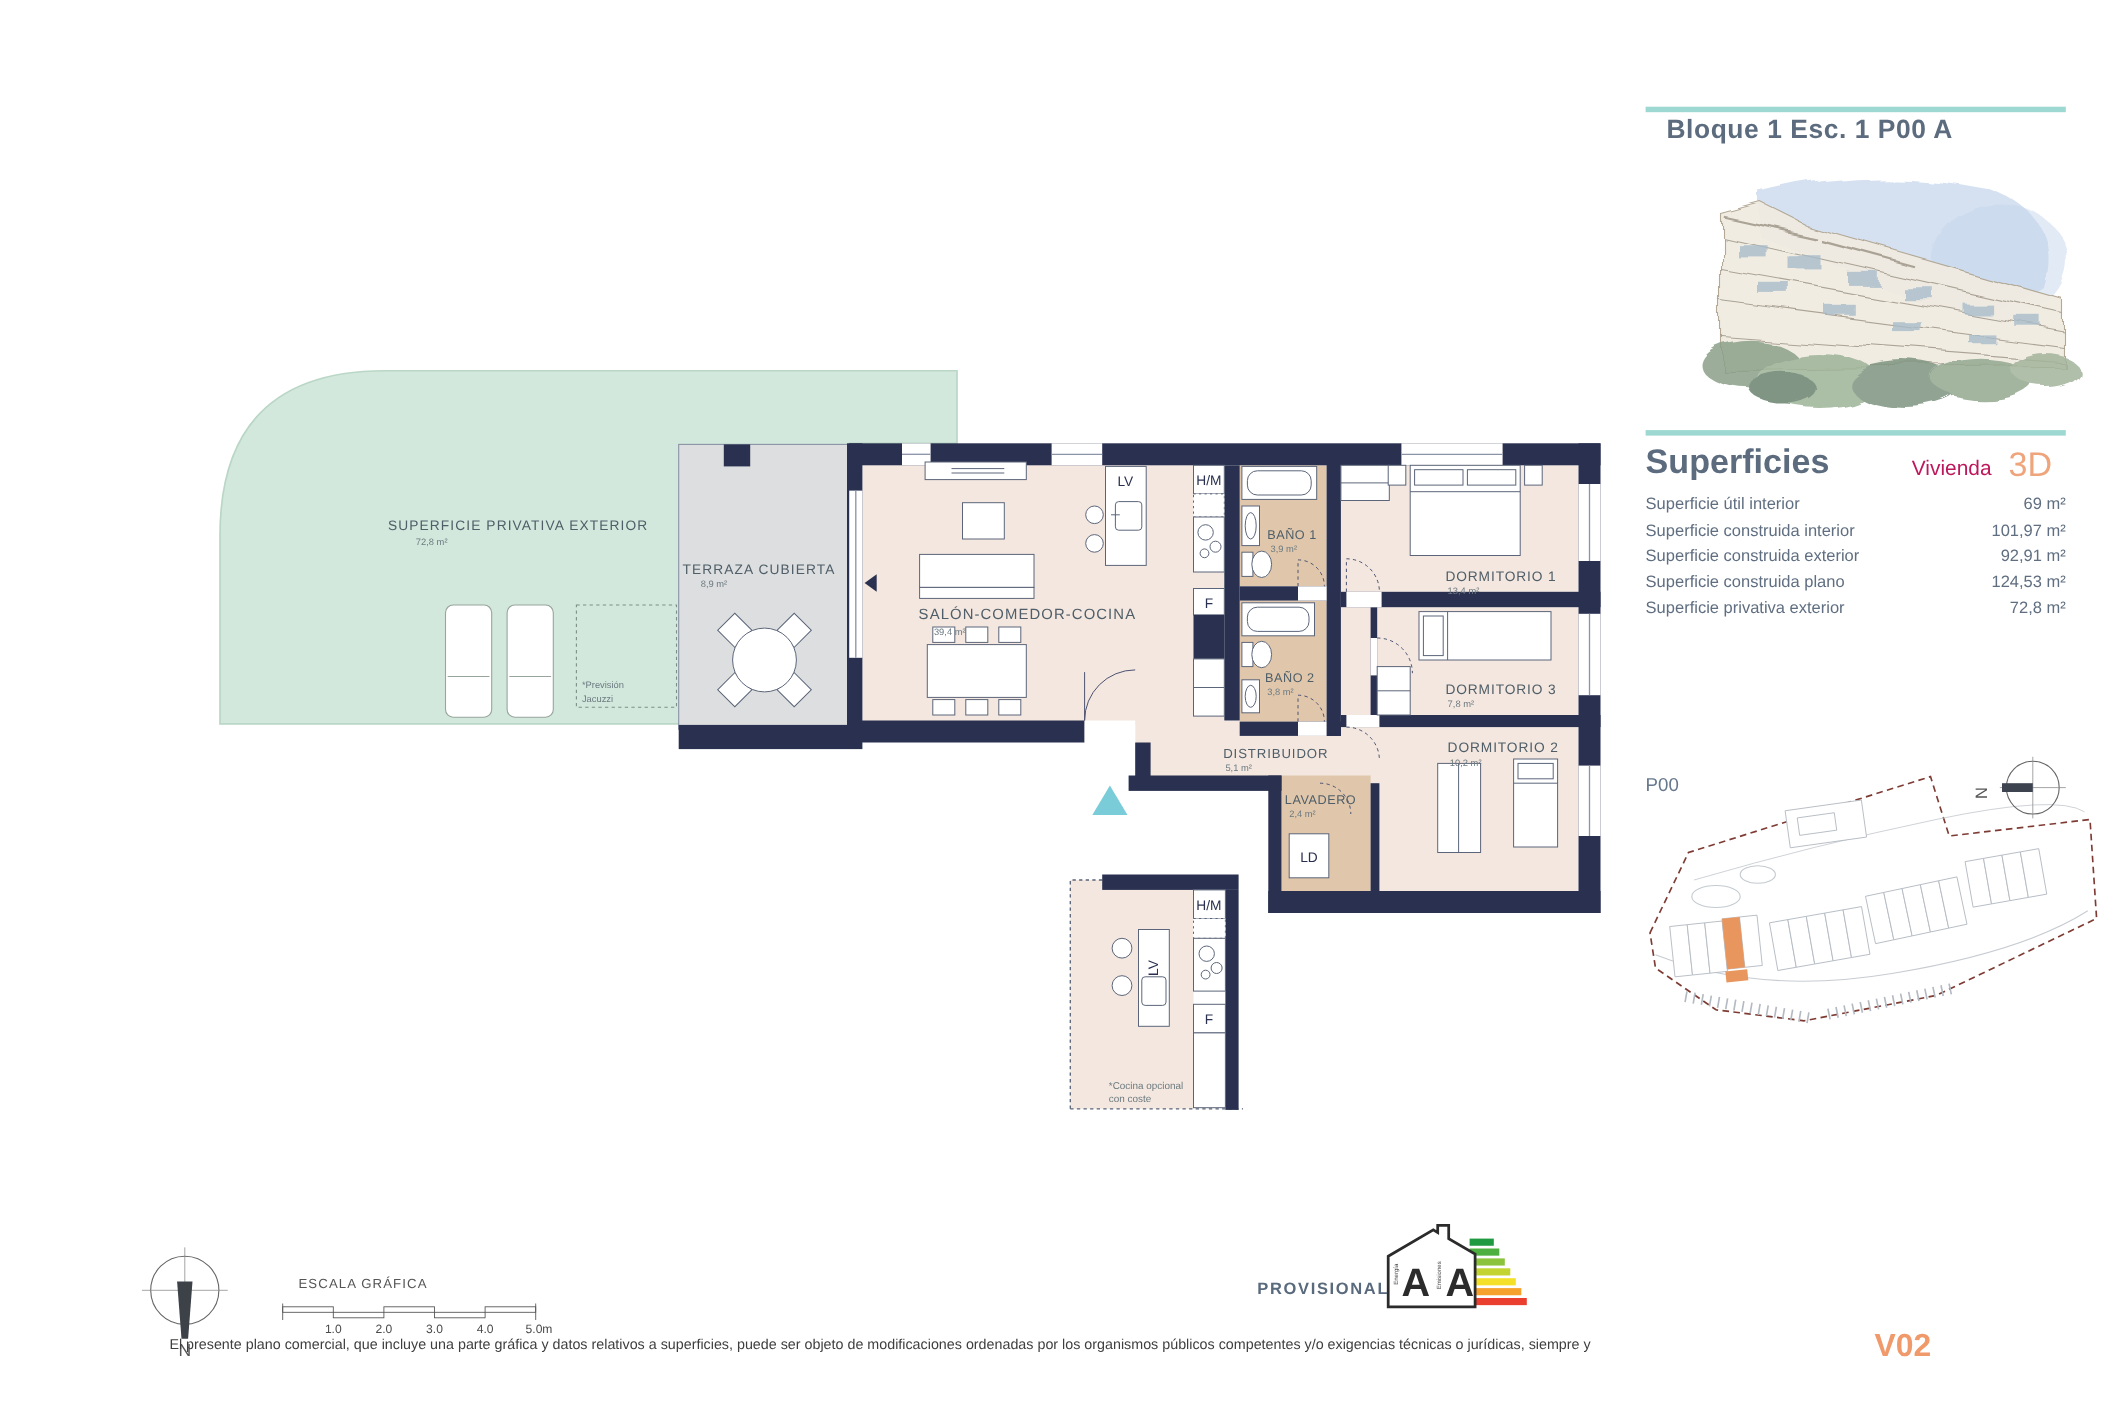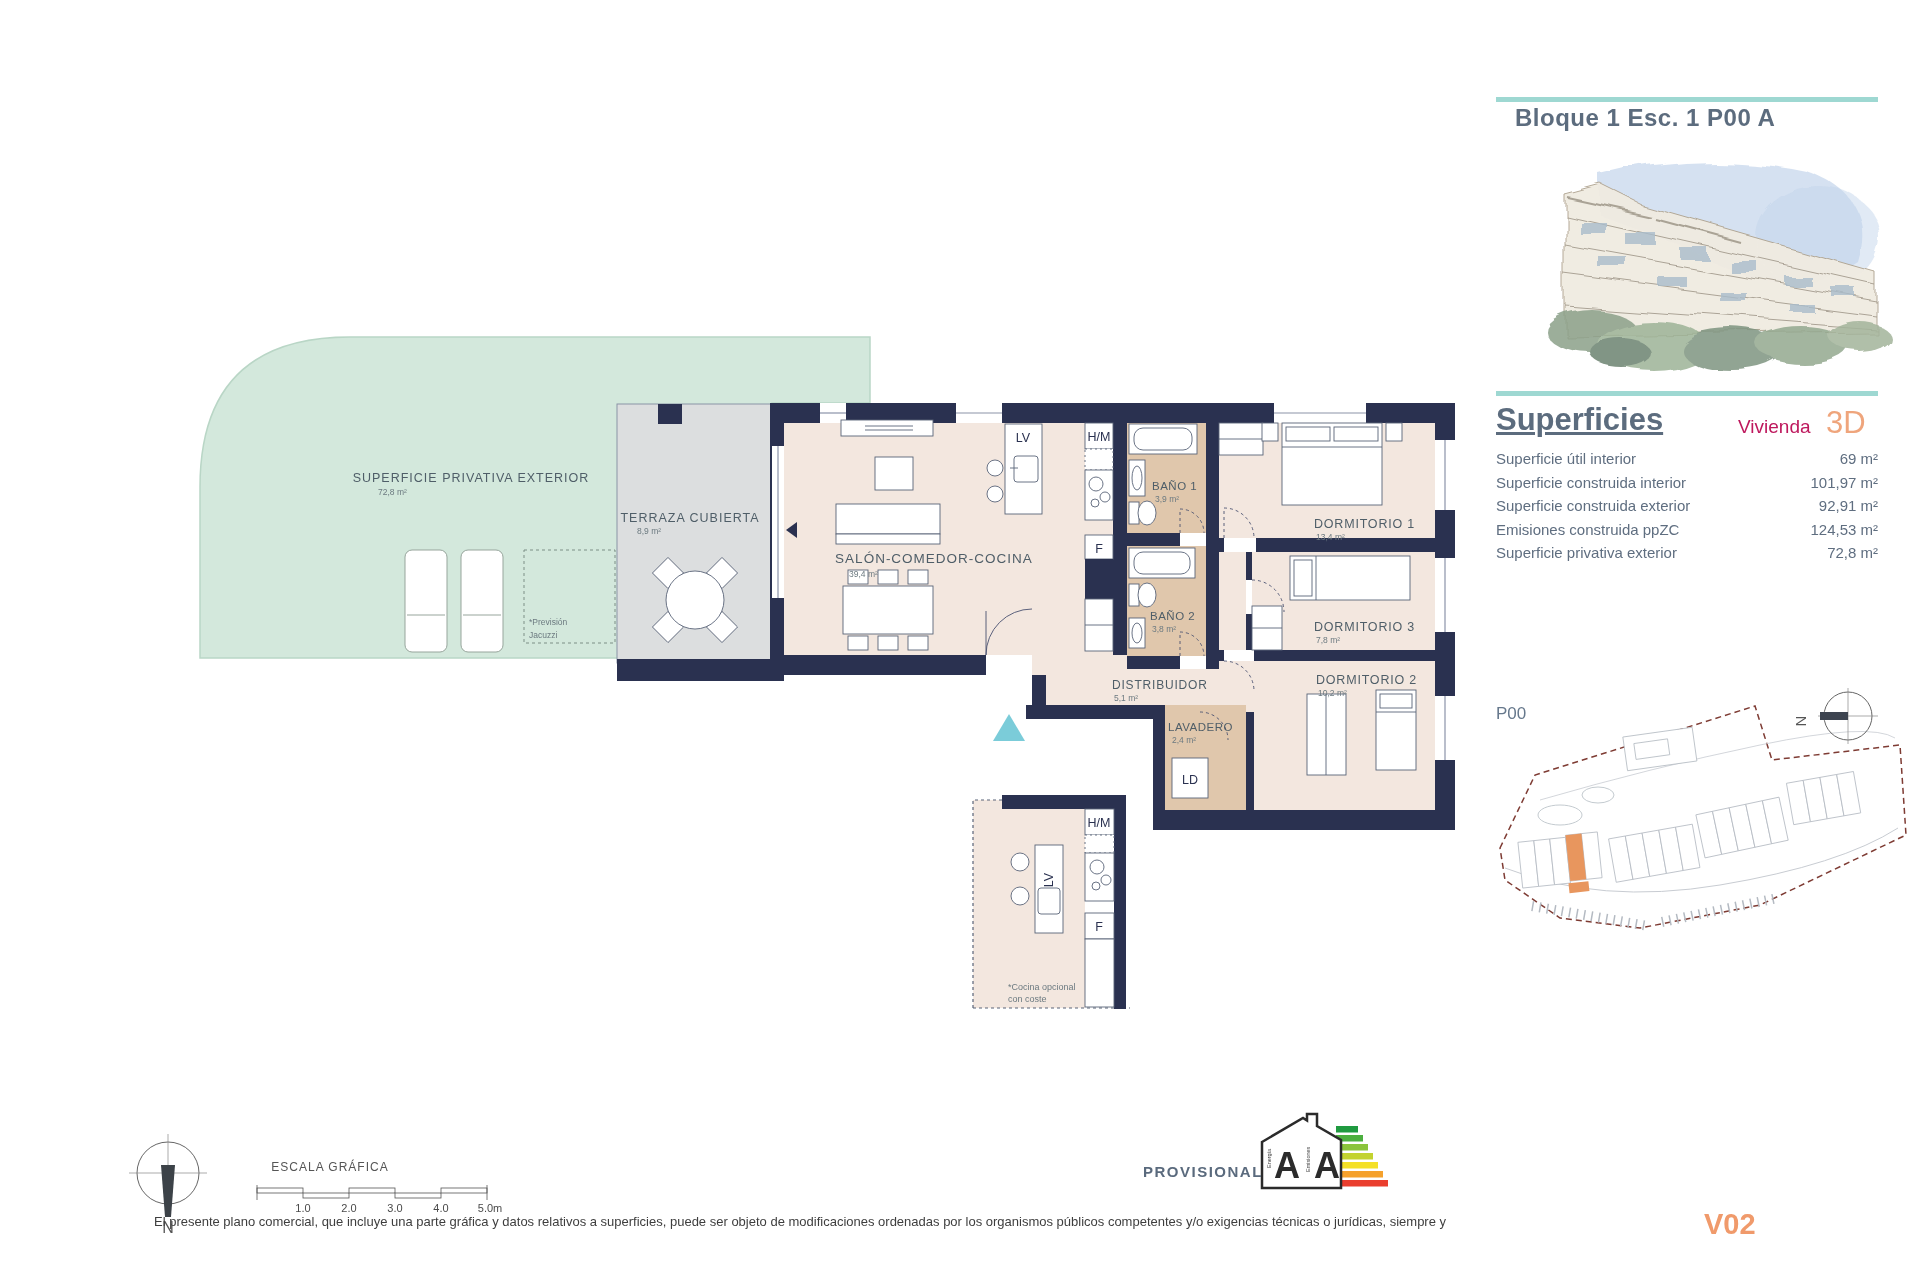--- a/index.html
+++ b/index.html
@@ -3,21 +3,21 @@
 <meta charset="utf-8">
 <style>
   html,body{margin:0;padding:0;background:#ffffff;}
   .canvas{position:relative;width:1920px;height:1280px;background:#fff;overflow:hidden;
           font-family:"Liberation Sans",sans-serif;}
   svg{position:absolute;left:0;top:0;}
   svg text{font-family:"Liberation Sans",sans-serif;}
   .abs{position:absolute;}
   .rule{background:#9ed8d2;height:5px;width:382px;left:1496px;}
   .block-title{left:1496px;top:104px;font-size:24px;font-weight:bold;color:#5c6c7e;letter-spacing:.5px;margin-left:19px;}
-  .sup-title{left:1496px;top:402px;font-size:31px;font-weight:bold;color:#5c6c7e;text-decoration:underline;}
+  .sup-title{left:1496px;top:402px;font-size:31px;font-weight:bold;color:#5c6c7e;}
   .sup-sub{left:1738px;top:416px;font-size:19px;color:#be185d;}
   .sup-badge{left:1826px;top:405px;font-size:31px;color:#efa57c;}
   .sup-rows{left:1496px;top:447px;width:382px;font-size:15px;color:#5f6e80;}
   .sup-row{display:flex;justify-content:space-between;height:23.5px;line-height:23.5px;}
   .p00{left:1496px;top:704px;font-size:17px;color:#66788c;text-align:right;}
   .provisional{left:1143px;top:1163px;font-size:15px;font-weight:bold;letter-spacing:1.5px;color:#5a6a7d;}
   .v02{left:1704px;top:1208px;font-size:29px;font-weight:bold;color:#f09a6b;}
   .disclaimer{left:154px;top:1214px;width:1310px;font-size:13px;line-height:16.5px;color:#3e3e3e;}
 </style>
 </head>
@@ -428,21 +428,21 @@
   </div>
   <div class="sup-row">
     <span>Superficie construida interior</span>
     <span>101,97 m²</span>
   </div>
   <div class="sup-row">
     <span>Superficie construida exterior</span>
     <span>92,91 m²</span>
   </div>
   <div class="sup-row">
-    <span>Emisiones construida ppZC</span>
+    <span>Superficie construida plano</span>
     <span>124,53 m²</span>
   </div>
   <div class="sup-row">
     <span>Superficie privativa exterior</span>
     <span>72,8 m²</span>
   </div>
 </div>
 
 <div class="abs p00">P00</div>
 <div class="abs provisional">PROVISIONAL</div>

